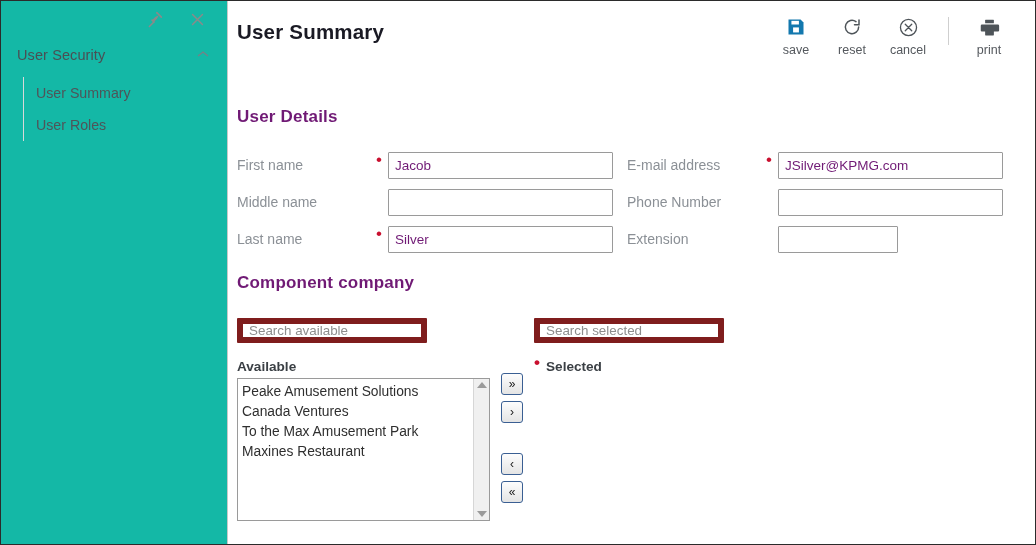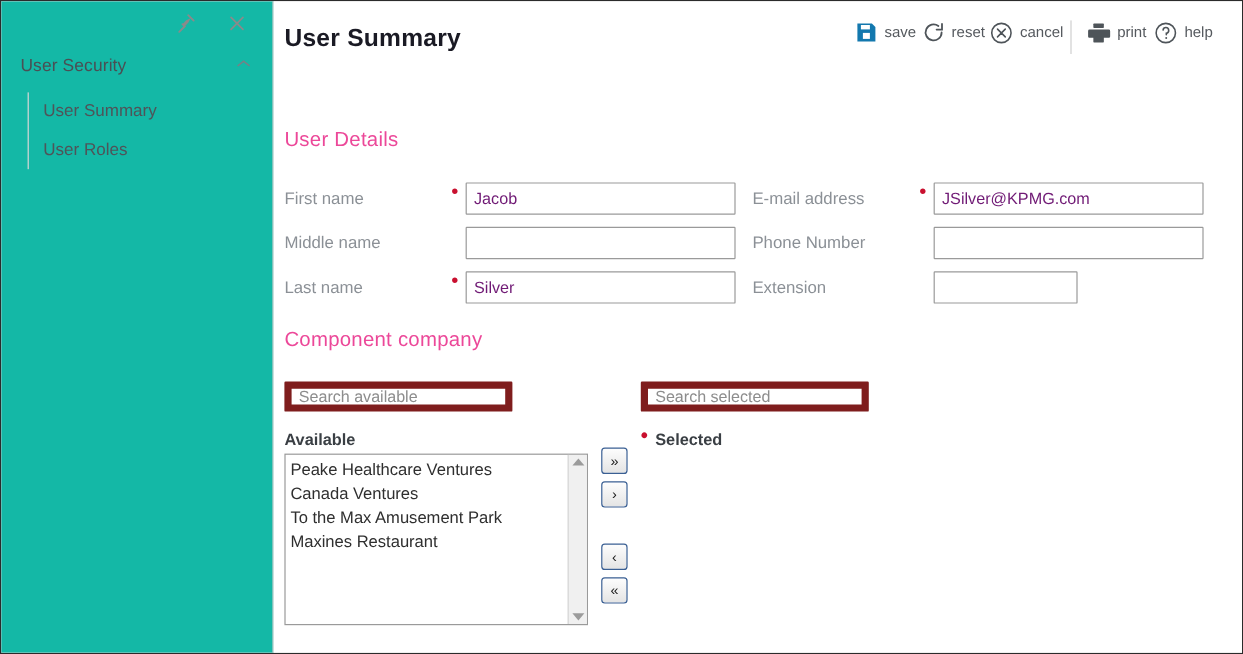--- a/index.html
+++ b/index.html
@@ -110,28 +110,29 @@
 
   .toolbar {
     display: flex;
     align-items: flex-start;
     gap: 0px;
     margin-top: -4px;
   }
   .tb-btn {
     width: 56px;
     display: flex;
-    flex-direction: row;
+    flex-direction: column;
     align-items: center;
     gap: 5px;
     cursor: pointer;
     background: none;
     border: none;
     padding: 0;
     font-family: inherit;
+    justify-content: flex-end;
   }
   .tb-ico {
     height: 24px;
     display: flex; align-items: center; justify-content: center;
     color: #4e5459;
   }
   .tb-ico.blue { color: #1378ae; }
   .tb-label {
     font-size: 12.5px;
     color: #55595e;
@@ -142,22 +143,22 @@
     height: 28px;
     background: #cfcfcf;
     margin: 2px 12px 0 12px;
   }
 
   
   .content { padding: 0 0 0 9px; }
 
   .section-title {
     font-size: 17px;
-    font-weight: normal;
-    color: #ec4899;
+    font-weight: bold;
+    color: #701a75;
     letter-spacing: .2px;
   }
   .sec-user-details { margin-top: 40px; }
 
   .form-grid {
     margin-top: 20px;
     position: relative;
   }
   .form-row {
     display: flex;
@@ -391,30 +392,20 @@
           <span class="tb-ico">
             <svg width="21" height="21" viewBox="0 0 24 24" fill="currentColor">
               <rect x="7" y="3" width="10" height="4.2" rx="0.6"></rect>
               <path d="M3.4 8.6 h17.2 a1.4 1.4 0 0 1 1.4 1.4 v5.4 a1.2 1.2 0 0 1 -1.2 1.2 H2.2 A1.2 1.2 0 0 1 1 15.4 V10 a1.4 1.4 0 0 1 1.4 -1.4 Z" transform="translate(1,0)"></path>
               <rect x="7" y="15.6" width="10" height="5.4" rx="0.6"></rect>
             </svg>
           </span>
           <span class="tb-label">print</span>
         </button>
 
-        <button class="tb-btn">
-          <span class="tb-ico">
-            <svg width="21" height="21" viewBox="0 0 24 24" fill="none" stroke="currentColor" stroke-width="1.5">
-              <circle cx="12" cy="12" r="9.2"></circle>
-              <path d="M9.4 9.2 a2.7 2.7 0 1 1 3.1 3 v1.5" stroke-linecap="round"></path>
-              <circle cx="12.4" cy="16.8" r="0.95" fill="currentColor" stroke="none"></circle>
-            </svg>
-          </span>
-          <span class="tb-label">help</span>
-        </button>
 
       </div>
     </div>
 
     <div class="content">
 
       <div class="sec-user-details">
         <div class="section-title">User Details</div>
 
         <div class="form-grid">
@@ -469,21 +460,21 @@
 
         <div class="dual">
 
           <div class="dual-col left">
             <input class="search" type="text" placeholder="Search available" style="">
             <div class="list-label">
               <span>Available</span>
             </div>
             <div class="listbox">
               <div class="listbox-items">
-                <div class="list-item">Peake Healthcare Ventures</div>
+                <div class="list-item">Peake Amusement Solutions</div>
                 <div class="list-item">Canada Ventures</div>
                 <div class="list-item">To the Max Amusement Park</div>
                 <div class="list-item">Maxines Restaurant</div>
               </div>
               <div class="scroll">
                 <span class="arrow-up"></span>
                 <span class="arrow-down"></span>
               </div>
             </div>
           </div>

